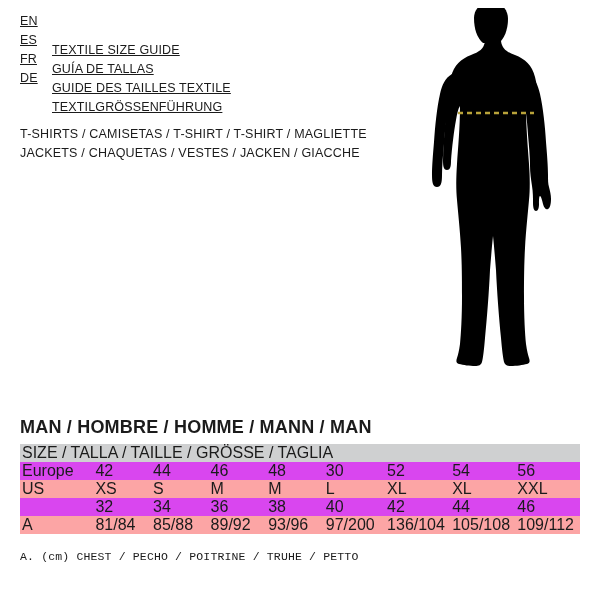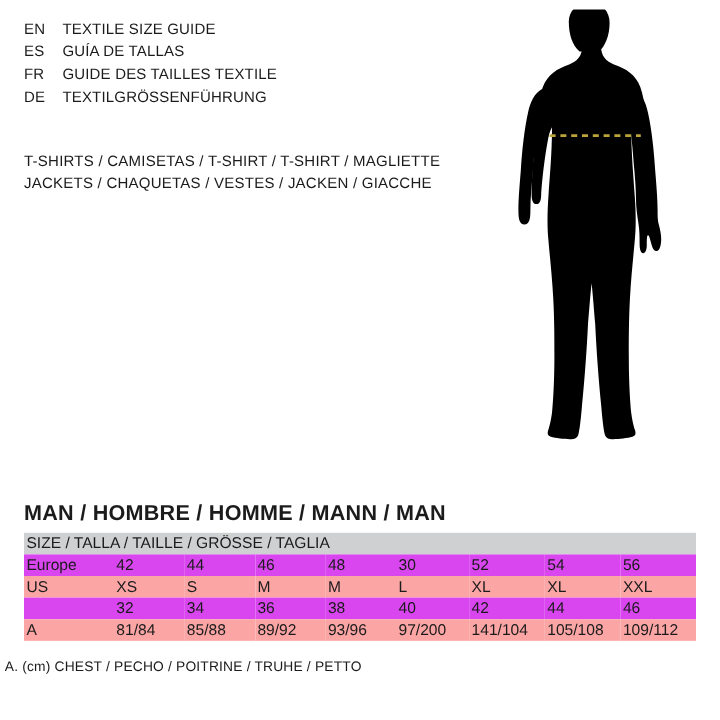--- a/index.html
+++ b/index.html
@@ -24,32 +24,34 @@
 
   
   .lang-block {
     position: absolute;
     left: 20px;
     top: 14px;
     width: 400px;
   }
   .lang-row {
     display: flex;
-    align-items: center;
+    align-items: flex-start;
     height: 19px;
     font-size: 12.5px;
     letter-spacing: 0.15px;
+    text-decoration: underline;
   }
   .lang-code {
     width: 32px;
     flex: 0 0 32px;
     font-size: 12.5px;
   }
   .lang-text {
     font-size: 12.5px;
+    margin-top: 29px;
   }
 
   
   .cat-block {
     position: absolute;
     left: 20px;
     top: 127px;
   }
   .cat-line {
     font-size: 12.5px;
@@ -79,21 +81,21 @@
     letter-spacing: 0.2px;
   }
 
   
   .size-table {
     position: absolute;
     left: 20px;
     top: 444px;
     width: 560px;
     border-collapse: collapse;
-    font-size: 13px;
+    font-size: 16px;
   }
   .size-table td {
     padding: 0;
     height: 18px;
     line-height: 18px;
     vertical-align: middle;
     white-space: nowrap;
   }
   .size-table tr.shade-dark td { background: #cfd0d1; }
   .size-table tr.shade-light td { background: #d946ef; }
@@ -103,24 +105,25 @@
     width: 86px;
   }
   .size-table td.val {
     width: 67px;
     padding-left: 2px;
   }
 
   
   .footnote {
     position: absolute;
-    left: 4px;
+    left: 20px;
     top: 550px;
     font-size: 11.5px;
     letter-spacing: 0.15px;
+    font-family: Liberation Mono, monospace;
   }
 </style>
 </head>
 <body>
 
 <div id="page">
 
   <div class="lang-block">
     <div class="lang-row">
       <span class="lang-code">EN</span>
@@ -213,21 +216,21 @@
         <td class="val">44</td>
         <td class="val">46</td>
       </tr>
       <tr class="shade-mid">
         <td class="label">A</td>
         <td class="val">81/84</td>
         <td class="val">85/88</td>
         <td class="val">89/92</td>
         <td class="val">93/96</td>
         <td class="val">97/200</td>
-        <td class="val">141/104</td>
+        <td class="val">136/104</td>
         <td class="val">105/108</td>
         <td class="val">109/112</td>
       </tr>
     </tbody>
   </table>
 
   <div class="footnote">A. (cm) CHEST / PECHO / POITRINE / TRUHE / PETTO</div>
 
 </div>
 

